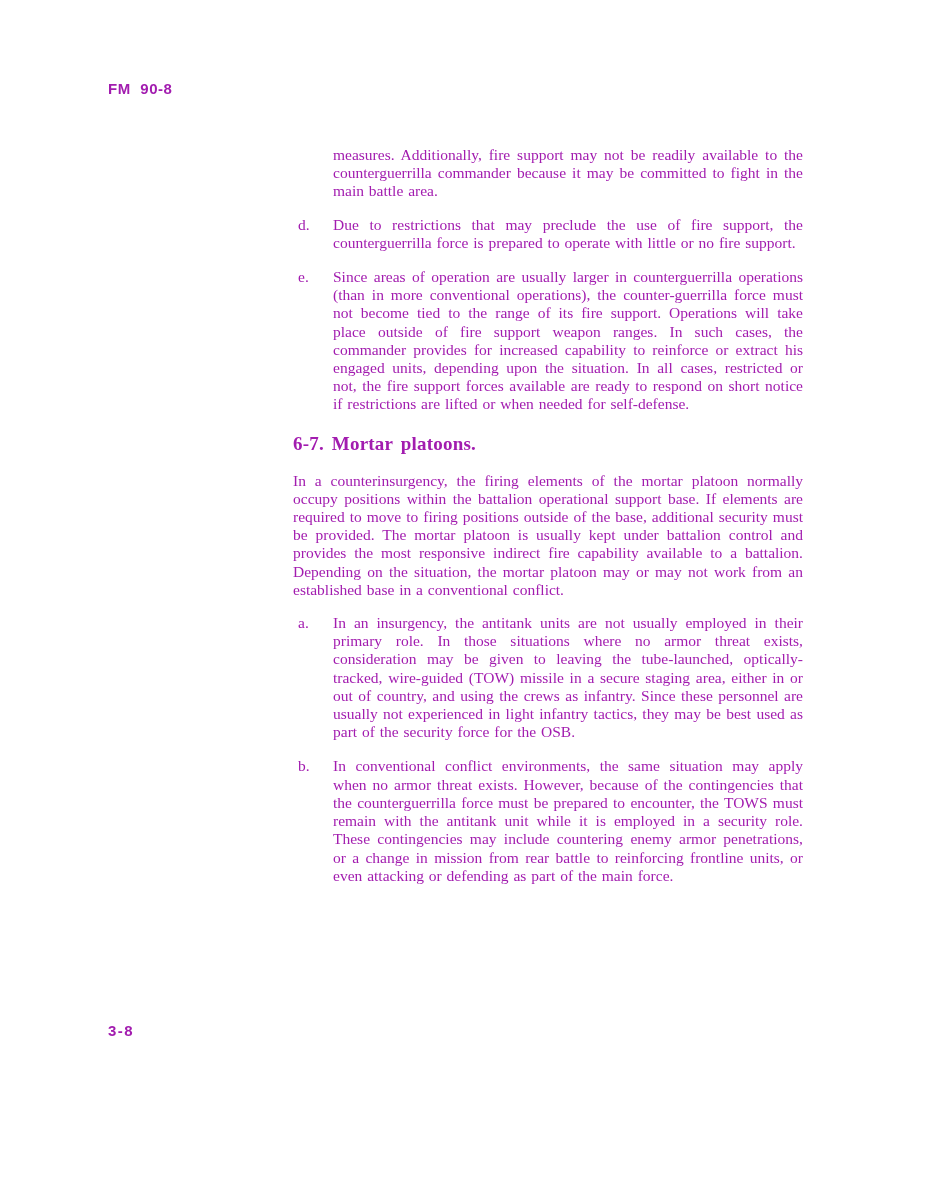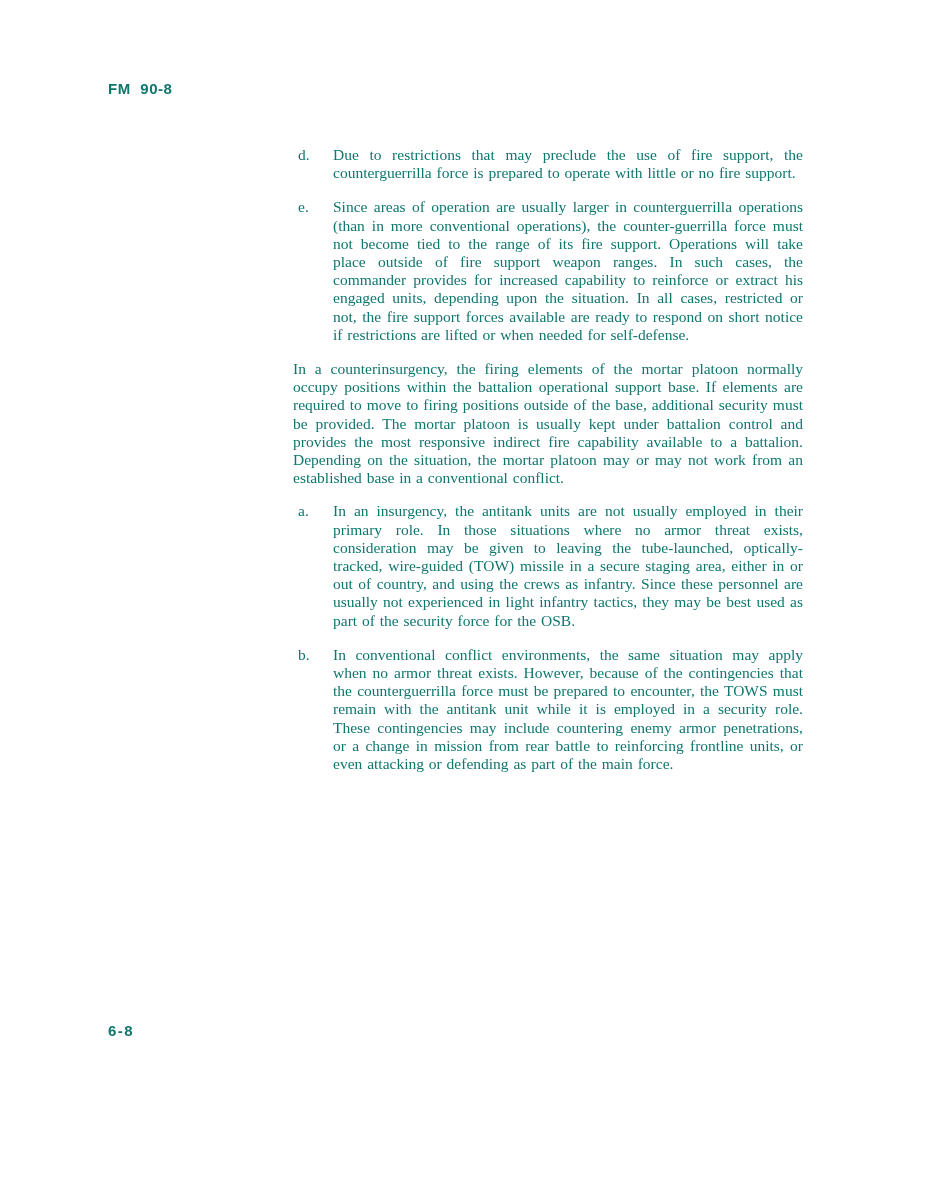--- a/index.html
+++ b/index.html
@@ -6,21 +6,21 @@
     margin: 0;
     padding: 0;
     background: #ffffff;
   }
   .page {
     position: relative;
     width: 932px;
     height: 1197px;
     background: #ffffff;
     font-family: "Liberation Serif", serif;
-    color: #0f766e;
+    color: #a21caf;
     overflow: hidden;
   }
   .doc-header {
     position: absolute;
     left: 108px;
     top: 80px;
     font-family: "Liberation Sans", sans-serif;
     font-weight: bold;
     font-size: 15px;
     letter-spacing: 0.5px;
@@ -79,42 +79,44 @@
 </style>
 </head>
 <body>
 
 <div class="page">
 
   <div class="doc-header">FM 90-8</div>
 
   <div class="content">
 
+    <p class="para indent">measures. Additionally, fire support may not be readily available to the counterguerrilla commander because it may be committed to fight in the main battle area.</p>
 
     <div class="list-item">
       <span class="letter">d.</span>
       <span class="item-text">Due to restrictions that may preclude the use of fire support, the counterguerrilla force is prepared to operate with little or no fire support.</span>
     </div>
 
     <div class="list-item">
       <span class="letter">e.</span>
       <span class="item-text">Since areas of operation are usually larger in counterguerrilla operations (than in more conventional operations), the counter-guerrilla force must not become tied to the range of its fire support. Operations will take place outside of fire support weapon ranges. In such cases, the commander provides for increased capability to reinforce or extract his engaged units, depending upon the situation. In all cases, restricted or not, the fire support forces available are ready to respond on short notice if restrictions are lifted or when needed for self-defense.</span>
     </div>
 
+    <h2 class="heading">6-7. Mortar platoons.</h2>
 
     <p class="para">In a counterinsurgency, the firing elements of the mortar platoon normally occupy positions within the battalion operational support base. If elements are required to move to firing positions outside of the base, additional security must be provided. The mortar platoon is usually kept under battalion control and provides the most responsive indirect fire capability available to a battalion. Depending on the situation, the mortar platoon may or may not work from an established base in a conventional conflict.</p>
 
 
     <div class="list-item">
       <span class="letter">a.</span>
       <span class="item-text">In an insurgency, the antitank units are not usually employed in their primary role. In those situations where no armor threat exists, consideration may be given to leaving the tube-launched, optically-tracked, wire-guided (TOW) missile in a secure staging area, either in or out of country, and using the crews as infantry. Since these personnel are usually not experienced in light infantry tactics, they may be best used as part of the security force for the OSB.</span>
     </div>
 
     <div class="list-item">
       <span class="letter">b.</span>
       <span class="item-text">In conventional conflict environments, the same situation may apply when no armor threat exists. However, because of the contingencies that the counterguerrilla force must be prepared to encounter, the TOWS must remain with the antitank unit while it is employed in a security role. These contingencies may include countering enemy armor penetrations, or a change in mission from rear battle to reinforcing frontline units, or even attacking or defending as part of the main force.</span>
     </div>
 
   </div>
 
-  <div class="doc-footer">6-8</div>
+  <div class="doc-footer">3-8</div>
 
 </div>
 
 </body></html>

